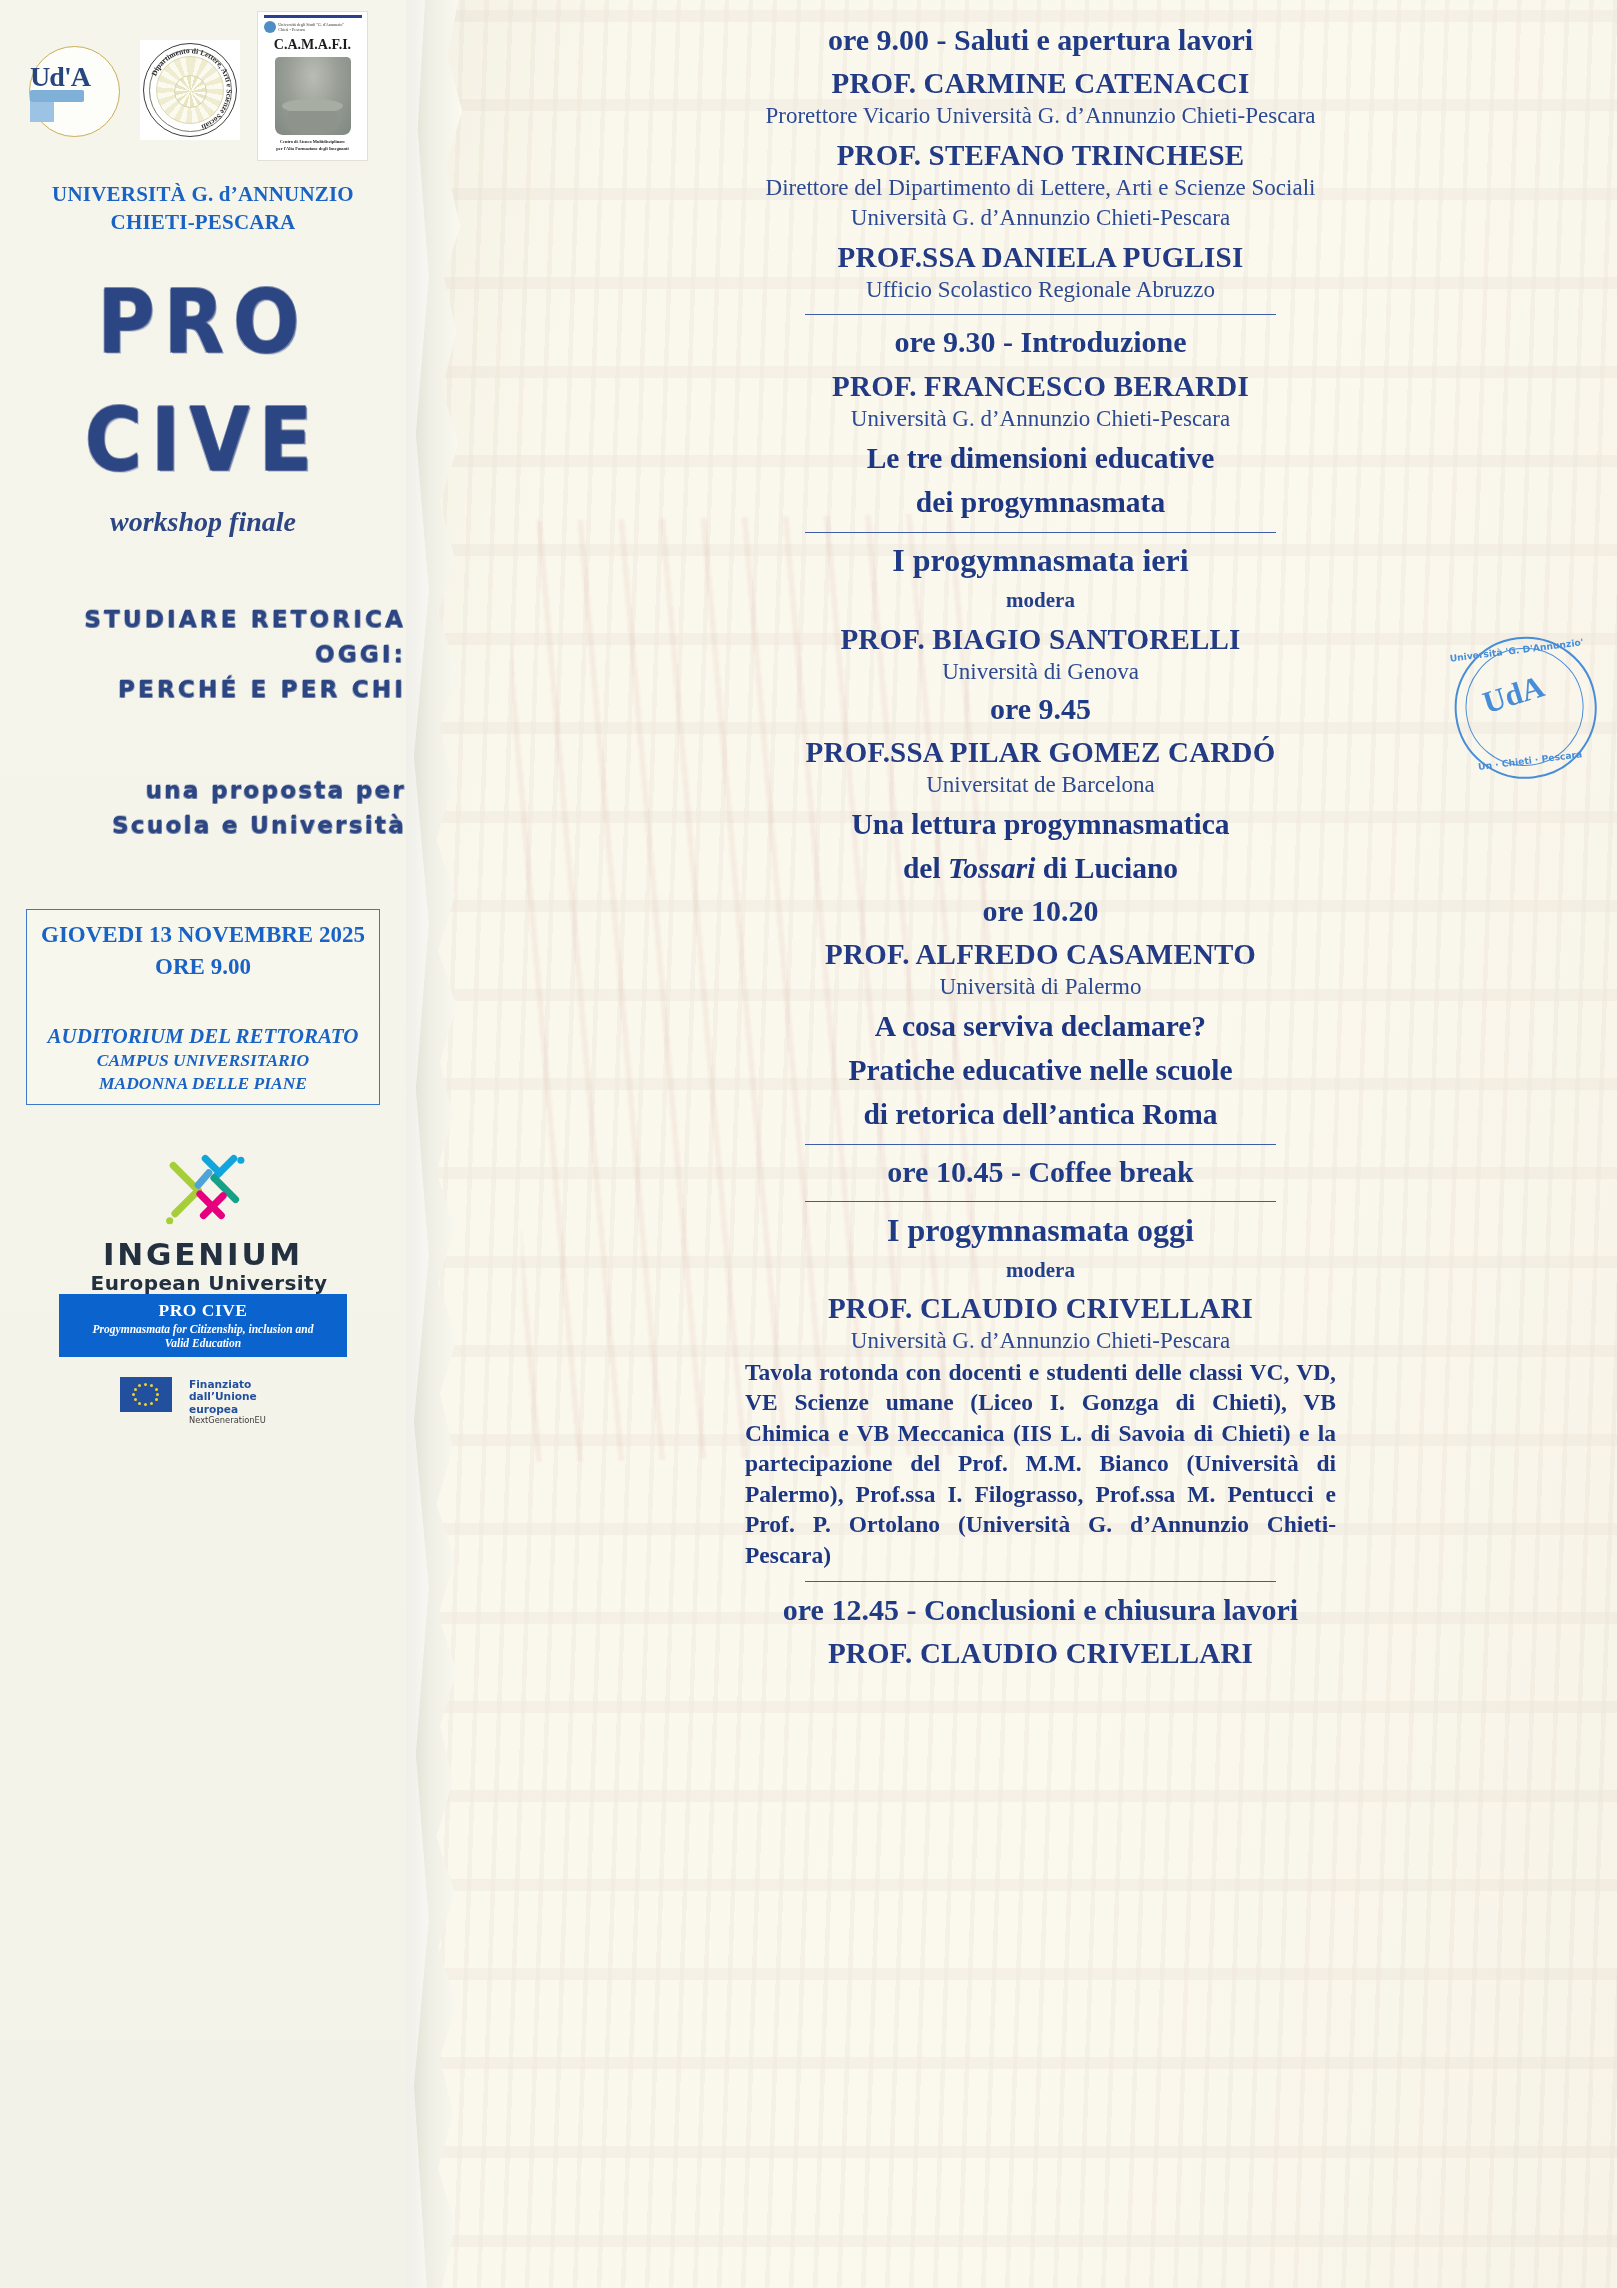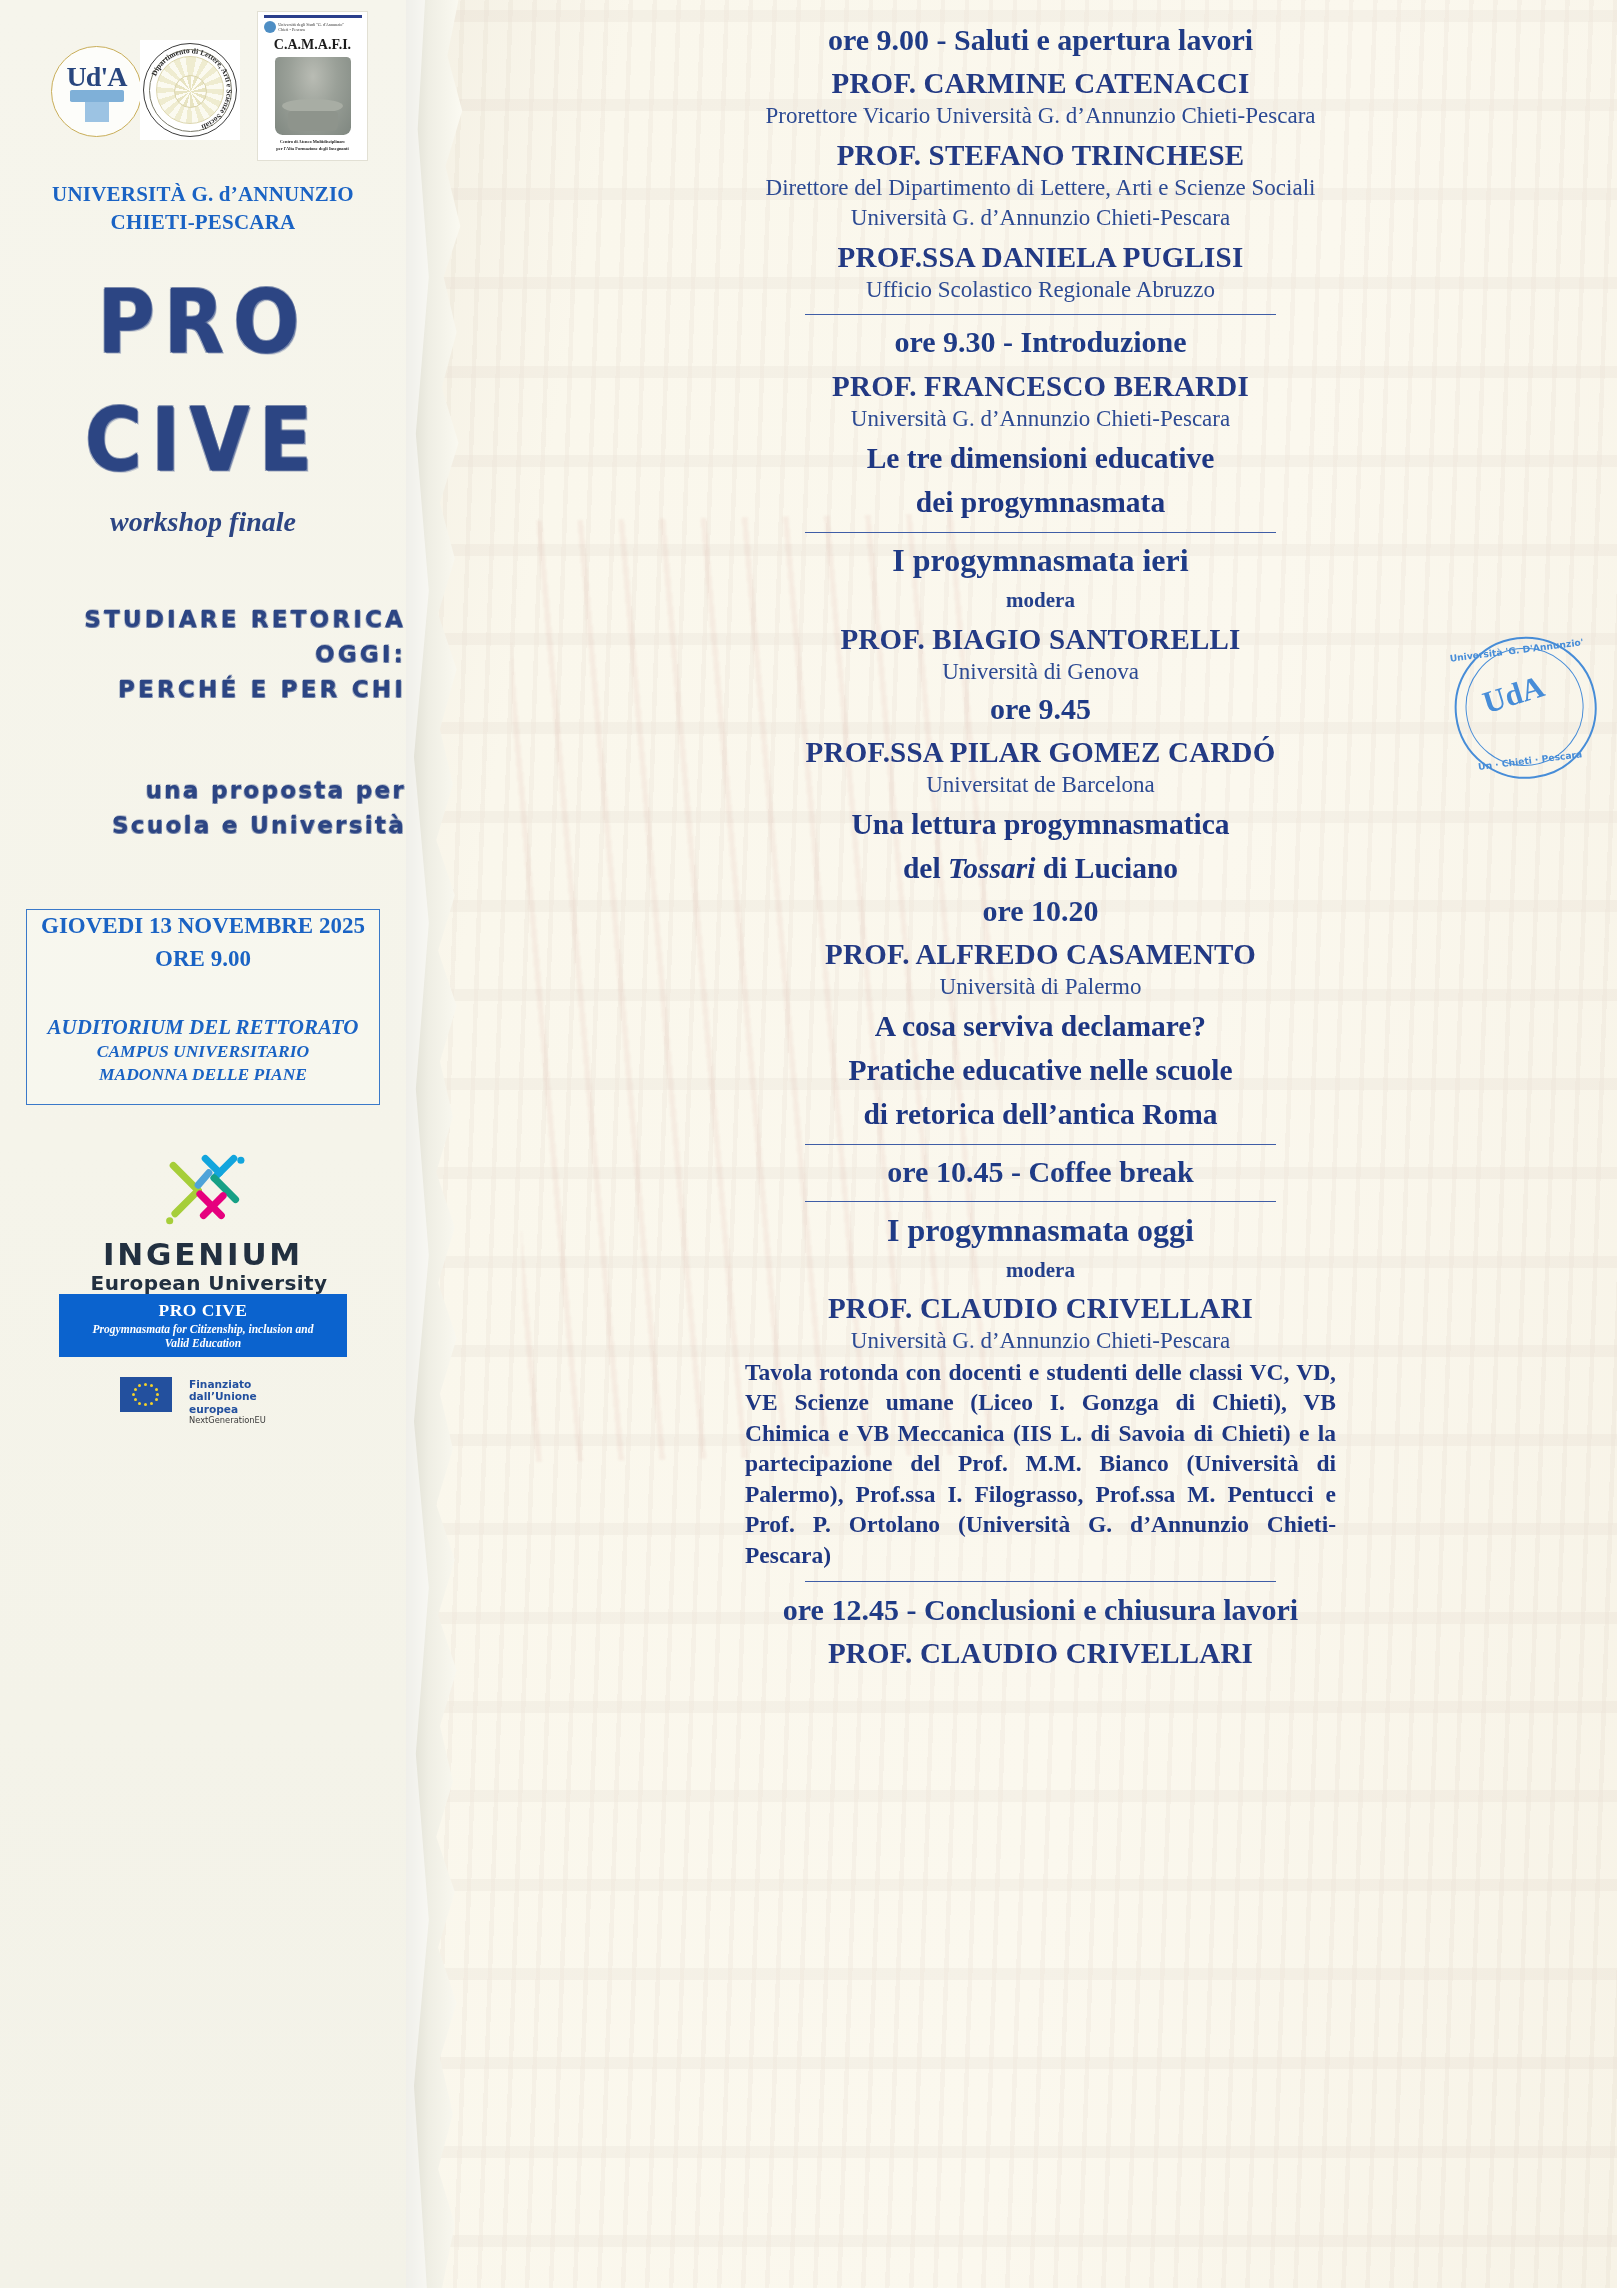--- a/index.html
+++ b/index.html
@@ -20,23 +20,23 @@
   
   .left-panel{
     position:absolute;left:0;top:0;width:406px;height:2289px;
     background:linear-gradient(180deg,#f6f5ec 0%,#f5f4ea 50%,#f3f2e8 100%);
     z-index:3;
   }
   .logos-row{
     position:absolute;left:0;top:7.4px;width:406px;height:166px;
   }
   .logo-uda{
-    position:absolute;left:51px;top:39px;width:89px;height:89px;
+    position:absolute;left:29px;top:39px;width:89px;height:89px;
     border-radius:50%;border:1.8px solid #c9ae59;background:#fdfdfa;
-    display:flex;align-items:center;justify-content:center;flex-direction:column;
+    display:flex;align-items:flex-start;justify-content:center;flex-direction:column;
   }
   .logo-uda .uda-txt{
     font-family:"Liberation Serif",serif;font-weight:bold;font-size:28px;
     color:#28467e;line-height:0.85;letter-spacing:-0.9px;margin-top:3.7px;
   }
   .logo-uda .uda-base{
     width:54px;height:12px;background:#7fb0d8;border-radius:1.8px;margin-top:0.9px;
   }
   .logo-uda .uda-stem{
     width:24px;height:20px;background:#9cc3e3;margin-top:0px;
@@ -146,21 +146,21 @@
       0.8px 0.5px 0 rgba(44,69,131,.5),
       -0.7px 0.6px 0 rgba(44,69,131,.4),
       0.6px -0.7px 0 rgba(44,69,131,.3);
   }
   .subject-a{top:602px;}
   .subject-b{top:773px;letter-spacing:2.3px;}
 
   .date-box{
     position:absolute;left:26px;top:909px;width:354px;height:196px;
     border:1.5px solid #3a79c9;box-sizing:border-box;
-    display:flex;flex-direction:column;justify-content:flex-start;align-items:center;
+    display:flex;flex-direction:column;justify-content:center;align-items:center;
     background:rgba(253,252,246,0.35);
   }
   .date-line{
     font-family:"Liberation Serif",serif;font-weight:bold;font-size:23px;
     color:#1a63c4;text-align:center;line-height:1.42;
   }
   .venue-line{
     font-family:"Liberation Serif",serif;font-weight:bold;font-style:italic;
     color:#1a63c4;text-align:center;
   }

